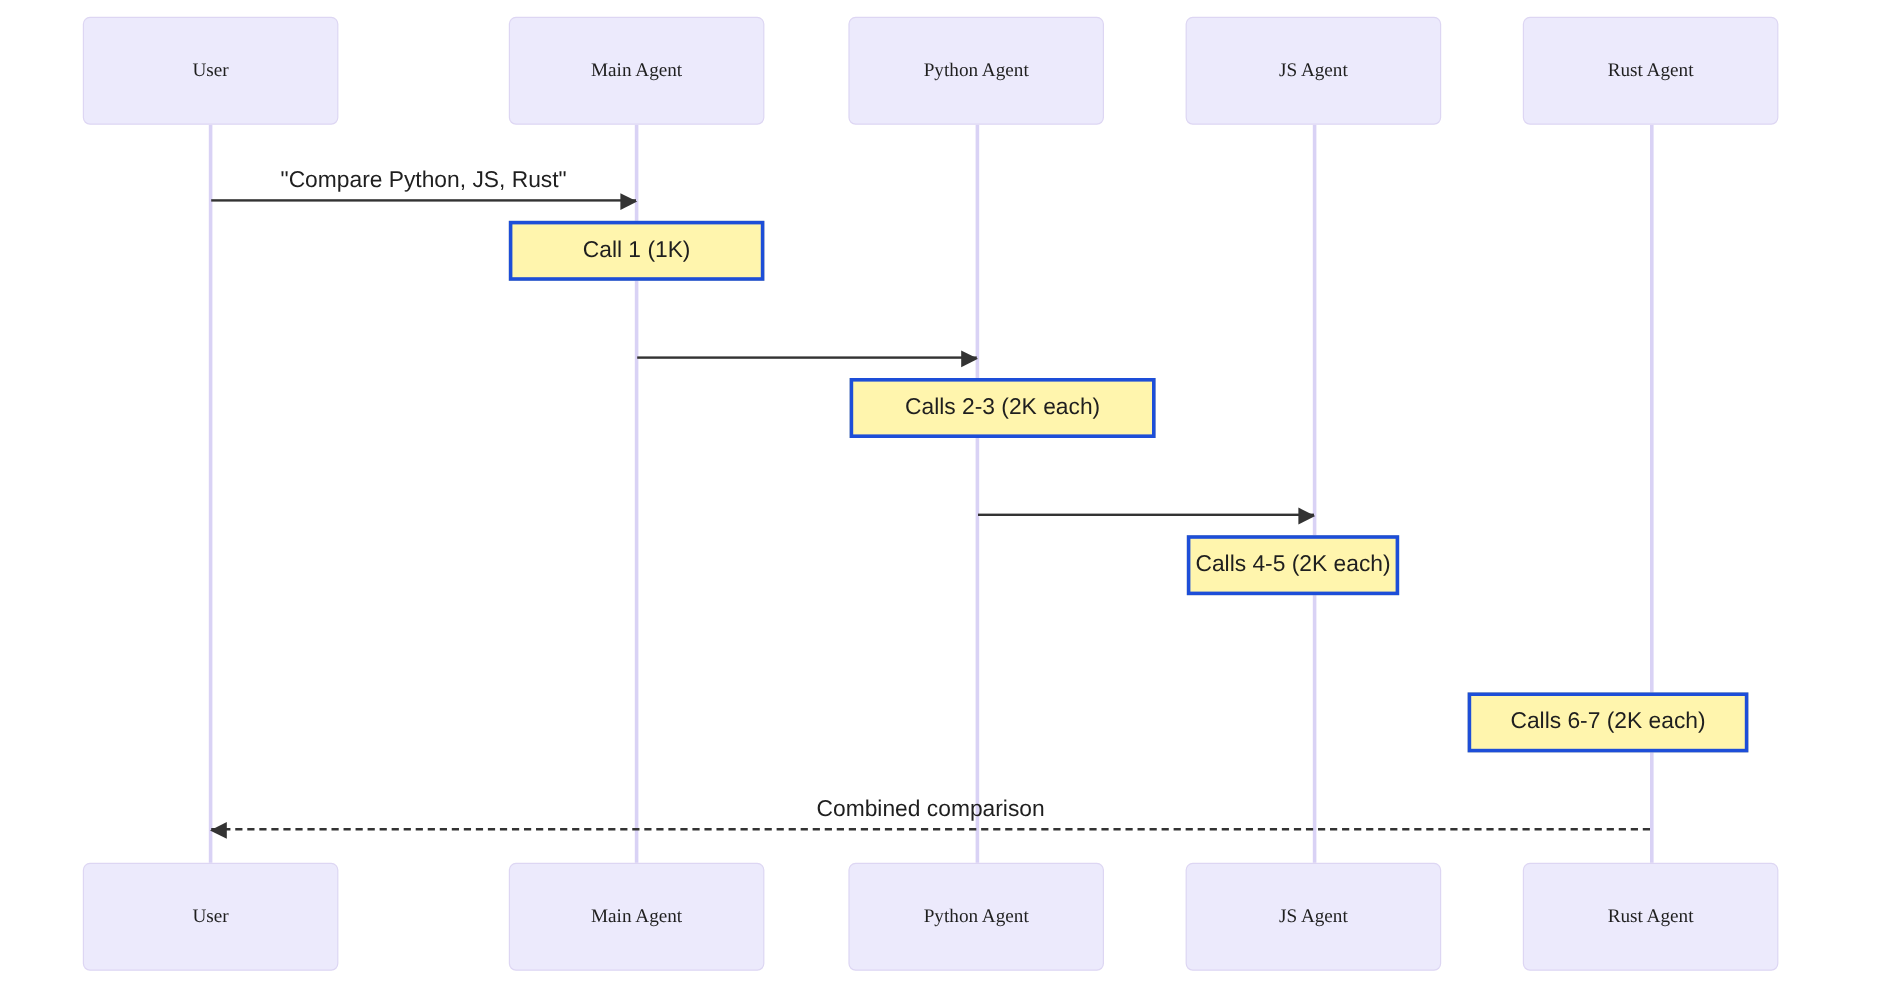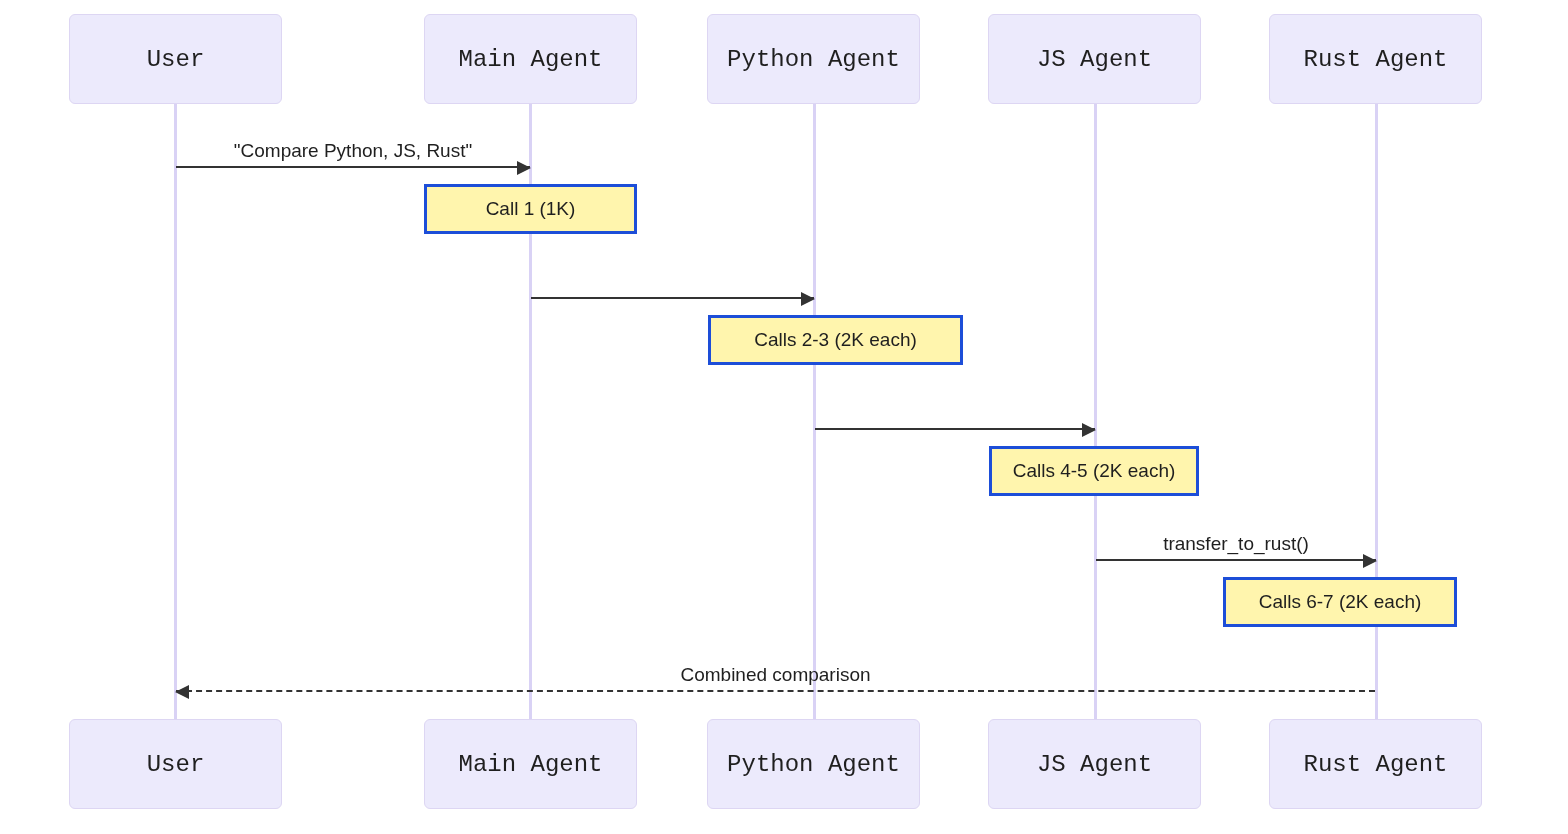--- a/index.html
+++ b/index.html
@@ -24,23 +24,23 @@
   .actor{
     position:absolute;
     width:213px;height:90px;
     background:#eceafc;
     border:1px solid #ddd6f3;
     border-radius:6px;
     display:flex;align-items:center;justify-content:center;
     box-sizing:border-box;
   }
   .actor-label{
-    font-size:24px;
+    font-size:16px;
     color:#1f1f1f;
-    font-family:Liberation Mono, monospace;
+    font-family:Liberation Serif, serif;
     white-space:nowrap;
     text-align:center;
   }
 
   
   .note{
     position:absolute;
     height:50px;
     background:#fff5ad;
     border:3px solid #1d4ed8;
@@ -128,39 +128,34 @@
   <div class="msg" style="left:531px;width:283px;top:259px;">
     <div class="msg-line"></div>
     <div class="arrowhead right"></div>
   </div>
 
   <div class="msg" style="left:815px;width:280px;top:390px;">
     <div class="msg-line"></div>
     <div class="arrowhead right"></div>
   </div>
 
-  <div class="msg" style="left:1096px;width:280px;top:521px;">
-    <span class="msg-label">transfer_to_rust()</span>
-    <div class="msg-line"></div>
-    <div class="arrowhead right"></div>
-  </div>
 
   <div class="msg" style="left:176px;width:1199px;top:652px;">
     <span class="msg-label">Combined comparison</span>
     <div class="msg-line dashed"></div>
     <div class="arrowhead left"></div>
   </div>
 
   <div class="note" style="left:424px;top:184px;width:213px;">
     <span class="note-label">Call 1 (1K)</span>
   </div>
   <div class="note" style="left:708px;top:315px;width:255px;">
     <span class="note-label">Calls 2-3 (2K each)</span>
   </div>
-  <div class="note" style="left:989px;top:446px;width:210px;text-align:center;">
+  <div class="note" style="left:989px;top:446px;width:177px;text-align:center;">
     <span class="note-label">Calls 4-5 (2K each)</span>
   </div>
   <div class="note" style="left:1223px;top:577px;width:234px;">
     <span class="note-label">Calls 6-7 (2K each)</span>
   </div>
 
   <div class="actor" style="left:69px;top:719px;">
     <span class="actor-label">User</span>
   </div>
   <div class="actor" style="left:424px;top:719px;">

